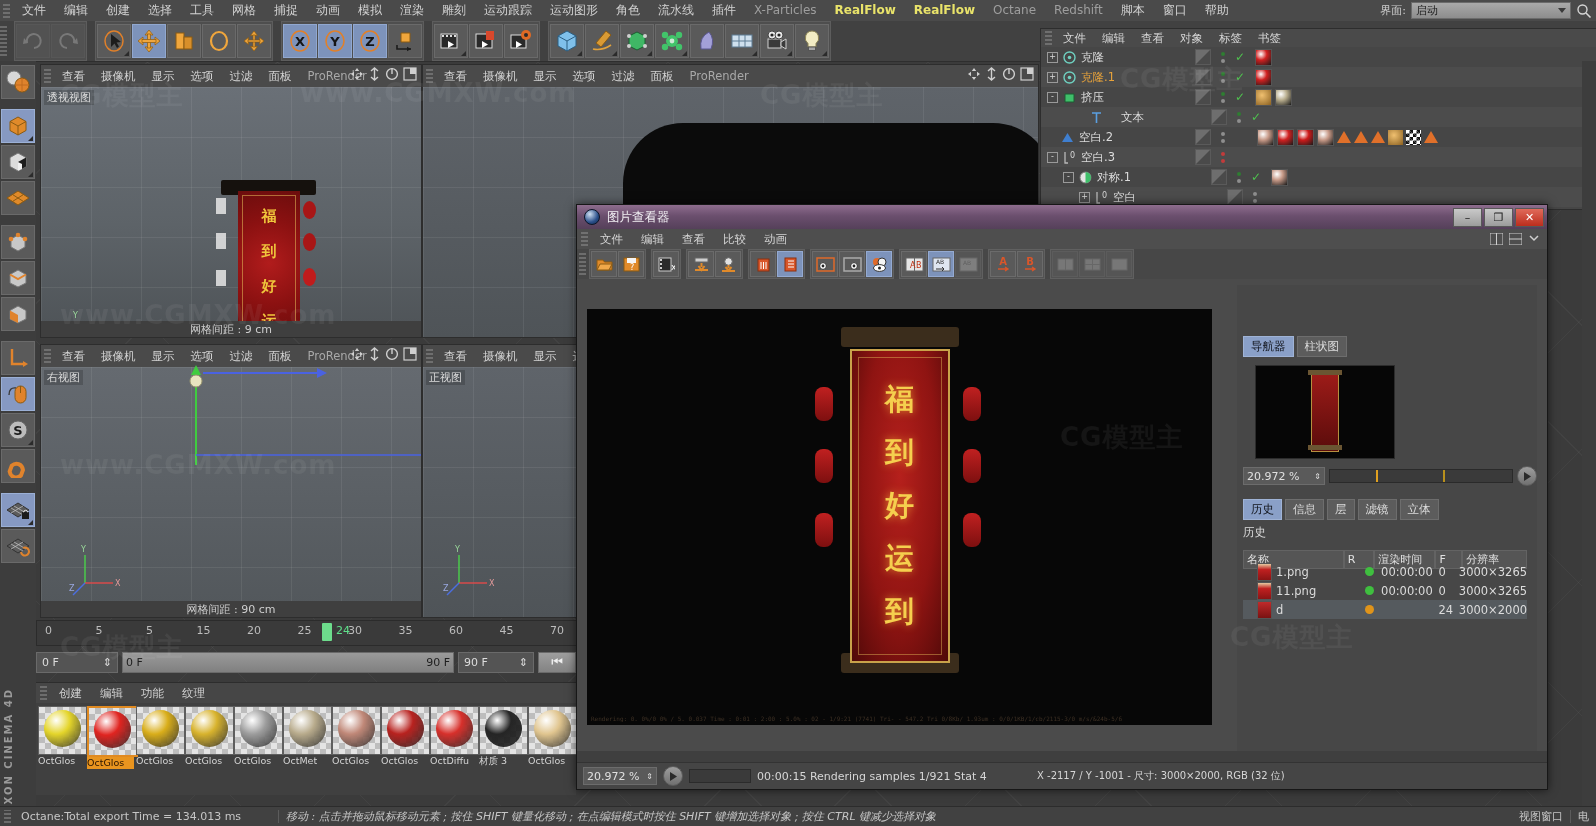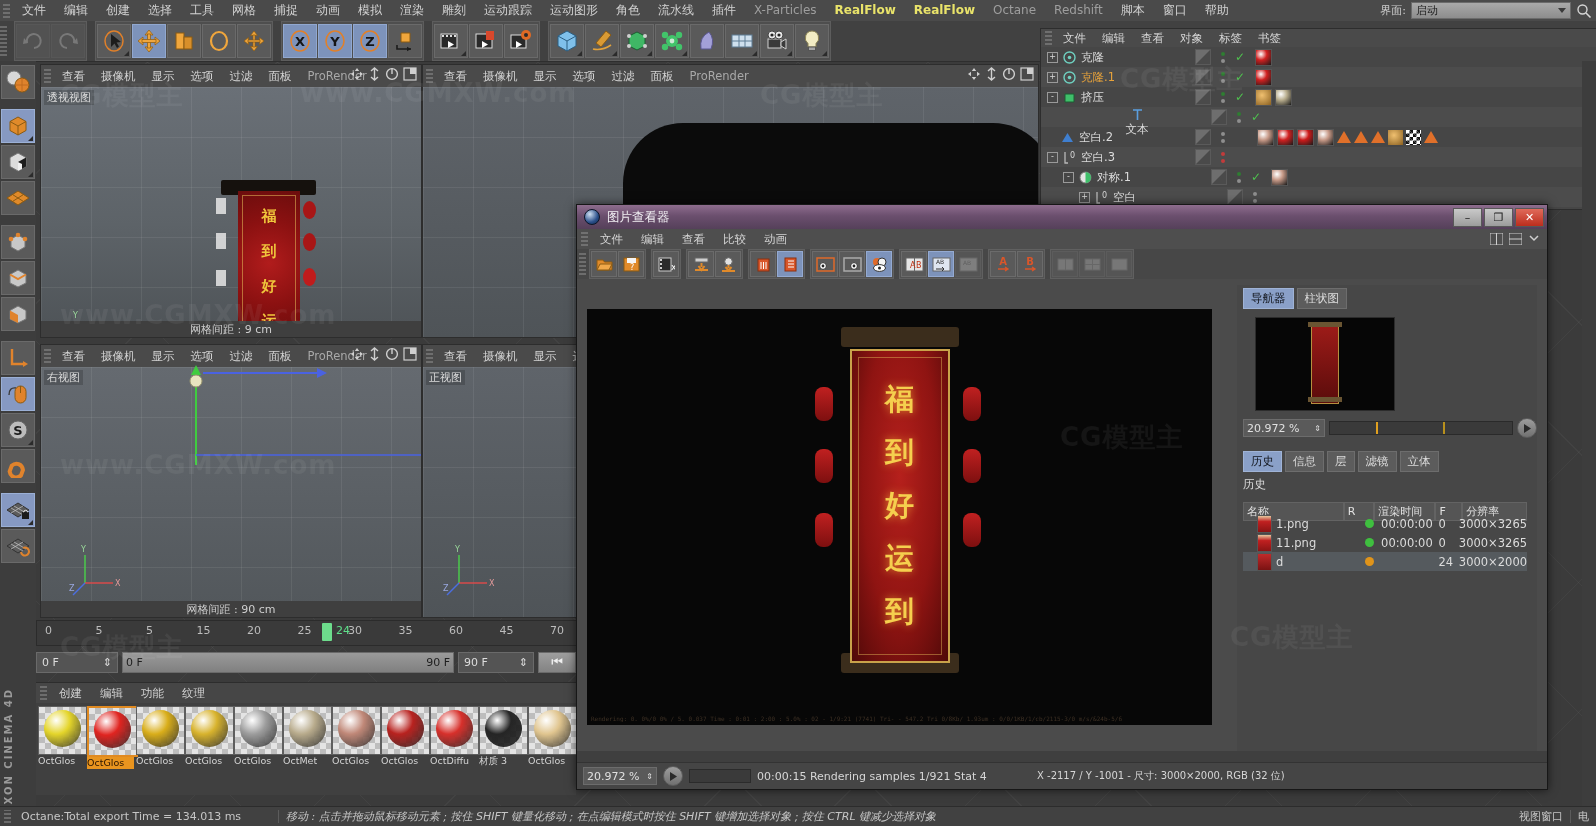--- a/index.html
+++ b/index.html
@@ -161,21 +161,21 @@
      margin-right:5px;padding:1px;gap:1px;}
   .ib{width:24px;height:24px;background:#5a5a5a;border:1px solid #6b6b6b;
      display:flex;align-items:center;justify-content:center;}
   .ib.on{background:#7d93bb;border-color:#94aad2;}
   .ib.dis{opacity:.4;}
   .imgarea{position:absolute;left:10px;top:104px;width:625px;height:416px;background:#070707;}
   .rendinfo{position:absolute;left:4px;bottom:3px;right:4px;font-size:6px;color:#3d3024;
      white-space:nowrap;overflow:hidden;font-family:"DejaVu Sans Mono",monospace;}
 
   .pvright{position:absolute;left:660px;top:80px;width:300px;bottom:36px;background:#474747;}
-  .tabs{display:flex;gap:3px;padding:3px 0 0 6px;}
+  .tabs{display:flex;gap:3px;padding:3px 0 0 6px;margin-top:48px;}
   .tab{padding:2px 7px;font-size:11.5px;background:#5c5c5c;border:1px solid #6d6d6d;color:#dcdcdc;}
   .tab.on{background:#8aa0c8;border-color:#9fb3d6;color:#10131a;}
   .navprev{margin:8px 0 0 18px;width:138px;height:92px;background:#060606;border:1px solid #2c2c2c;
      position:relative;}
   .zoomrow{display:flex;align-items:center;gap:4px;margin:7px 0 0 6px;}
   .zoombox{width:74px;height:16px;background:#5a5a5a;border:1px solid #6c6c6c;font-size:11px;
      color:#e0e0e0;display:flex;align-items:center;justify-content:space-between;padding:0 3px;}
   .slider{flex:1;height:12px;background:#3a3a3a;border:1px solid #2a2a2a;position:relative;}
   .slider i{position:absolute;left:25%;top:0;bottom:0;width:2px;background:#e0a020;}
   .slider u{position:absolute;left:62%;top:0;bottom:0;width:2px;background:#b8901d;}
@@ -901,21 +901,21 @@
             <span class="dot g"></span>
             <span class="dot"></span>
           </span>
           <span class="chk" style="margin-right: 10px;">✓</span>
           <div style="display: flex; gap: 3px; align-items: center;">
             <span class="tagbox" style="background:radial-gradient(circle at 40% 35%,#f0c070,#8a6020)"></span>
             <span class="tagbox" style="background:radial-gradient(circle at 33% 28%,#fff 0%,#b9ae8e 40%,#1a1a1a 100%)"></span>
           </div>
         </div>
         <div class="orow alt">
-          <div style="display: flex; align-items: center; gap: 0; width: 148px; padding-left: 22px; flex-direction: column;">
+          <div style="display: flex; align-items: center; gap: 17px; width: 148px; padding-left: 22px;">
             <span style="width: 9px; height: 9px; display: block;"></span>
             <span style="display: flex; align-items: center;">
               <svg width="15" height="15" viewBox="0 0 15 15">
                 <path d="M3 3 h9 M7.5 3 v10" stroke="#5a9fe0" stroke-width="1.6" fill="none"></path>
               </svg>
             </span>
             <span class="oname">文本</span>
           </div>
           <span style="width: 14px; height: 14px; border: 1px solid rgb(90, 90, 90); background: linear-gradient(135deg, rgb(110, 110, 110) 48%, rgb(74, 74, 74) 52%); margin-right: 10px;"></span>
           <span class="dots" style="margin-right: 10px;">

